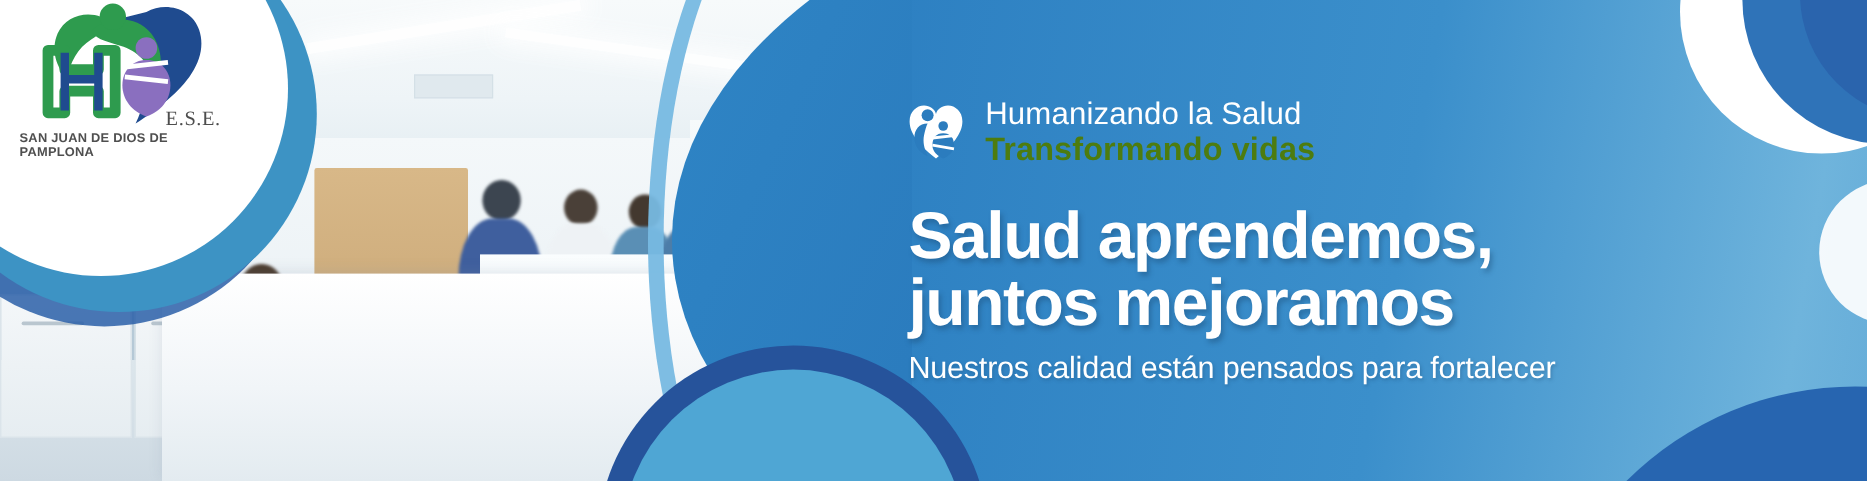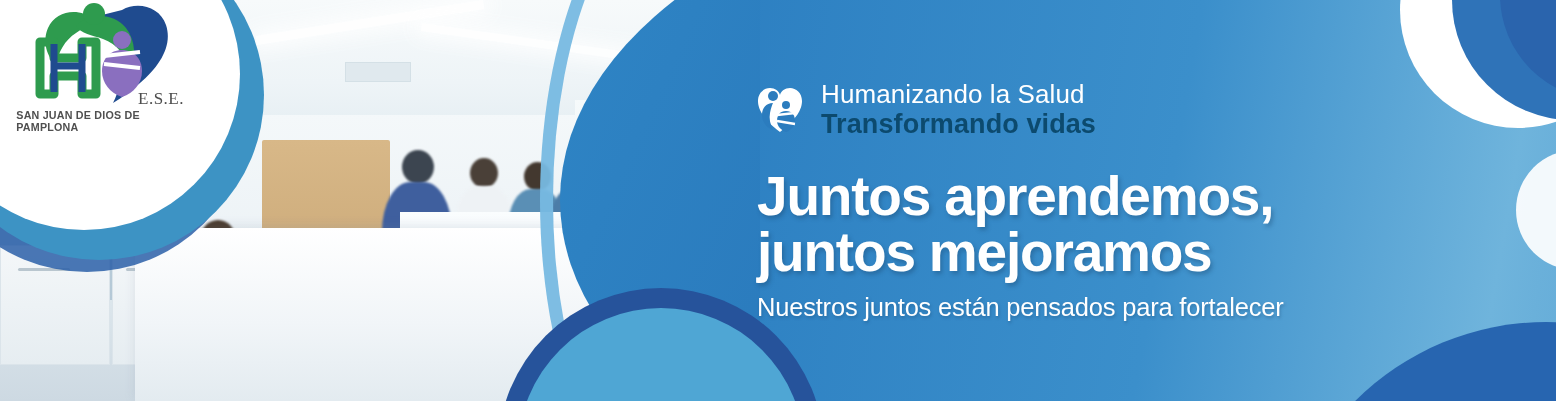--- a/index.html
+++ b/index.html
@@ -233,21 +233,21 @@
   }
   .tagline-row{
     position:absolute; left:0; top:40px;
     display:flex; align-items:center; gap:18px;
   }
   .tagline-text{ line-height:1.12; }
   .tag-1{
     font-size:26px; color:#ffffff; font-weight:400; letter-spacing:.1px;
   }
   .tag-2{
-    font-size:27px; color:#0c4a6e; font-weight:bold; letter-spacing:.1px;
+    font-size:27px; color:#4d7c0f; font-weight:bold; letter-spacing:.1px;
   }
   .headline{
     position:absolute; left:0; top:128px;
     font-size:55px; font-weight:bold; color:#ffffff;
     line-height:1.02; letter-spacing:-1.2px;
     text-shadow:2px 3px 4px rgba(25,70,110,.40);
   }
   .body-copy{
     position:absolute; left:0; top:252px;
     font-size:25.5px; color:#ffffff; line-height:1.25;
@@ -377,22 +377,22 @@
         <path d="M29 25 c-6 0 -9 4 -9 10 c0 5 4 9 9 11 c5 -2 9 -6 9 -11 c0 -6 -3 -10 -9 -10 z" fill="#2b7cbe"></path>
         <path d="M20 29 l18 -2 M20 35 l18 3" stroke="#ffffff" stroke-width="2.4" fill="none"></path>
       </svg>
       <div class="tagline-text">
         <div class="tag-1">Humanizando la Salud</div>
         <div class="tag-2">Transformando vidas</div>
       </div>
     </div>
 
     <div class="headline">
-      <div>Juntos aprendemos,</div>
+      <div>Salud aprendemos,</div>
       <div>juntos mejoramos</div>
     </div>
 
     <div class="body-copy">
-      <div>Nuestros juntos están pensados para fortalecer</div>
+      <div>Nuestros calidad están pensados para fortalecer</div>
     </div>
 
   </div>
 </div>
 
 </body></html>

